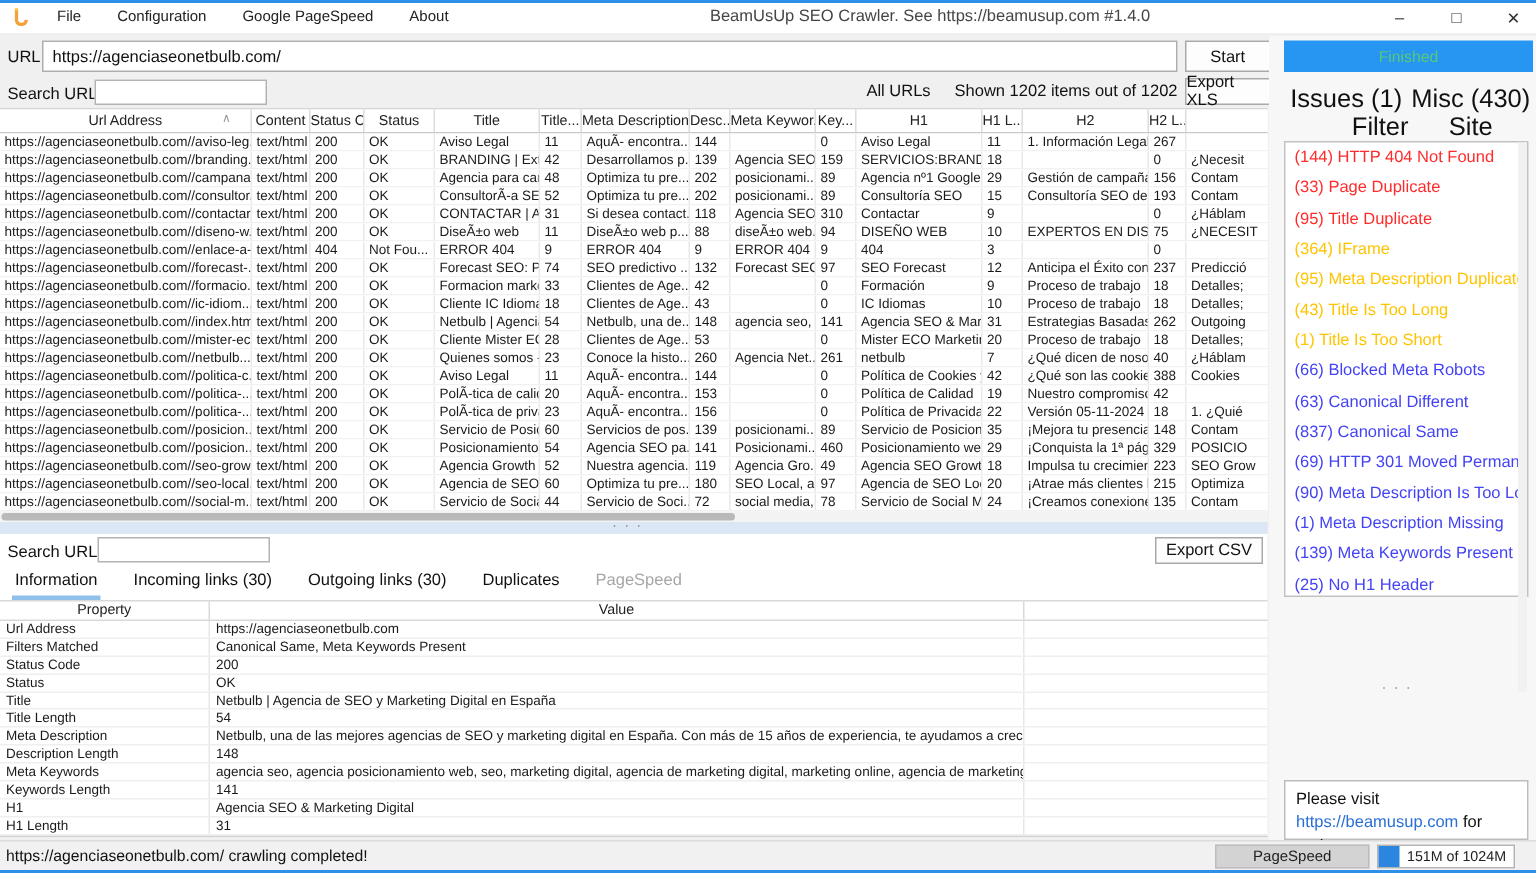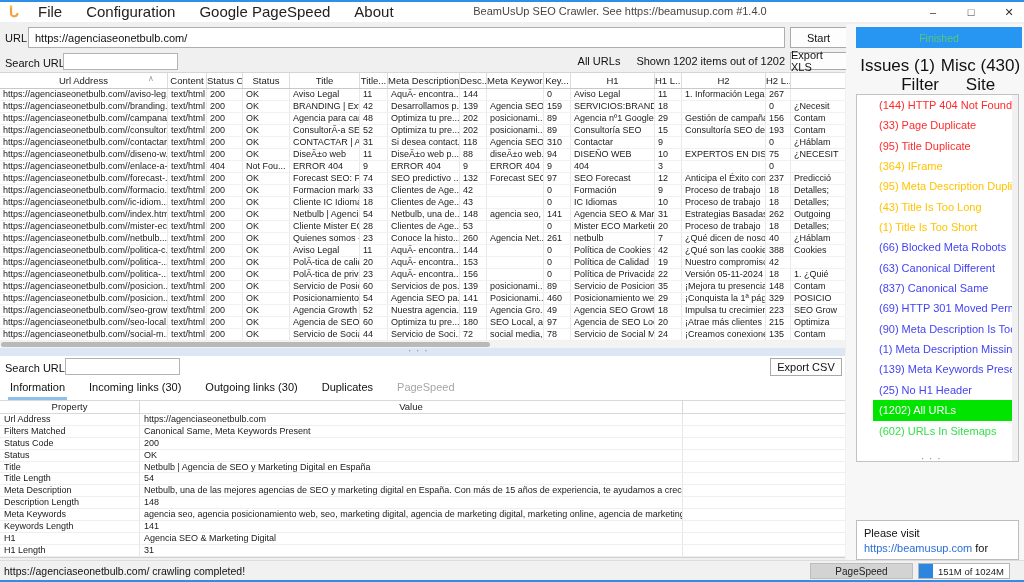--- a/index.html
+++ b/index.html
@@ -3,21 +3,21 @@
 <meta charset="utf-8">
 <style>
   * { margin:0; padding:0; box-sizing:border-box; }
   body { font-family:"Liberation Sans", sans-serif; background:#666; }
   .window { position:relative; width:1024px; height:582px; background:#f0f0f0; overflow:hidden;
             border-top:2px solid #2e8fe8; }
   .abs { position:absolute; }
   
   .titlebar { left:0; top:0; width:1024px; height:20px; background:#ffffff; display:flex; align-items:center; }
   .applogo { width:12px; height:14px; margin-left:8px; }
-  .menuitem { font-size:15px; color:#222; margin-left:0; padding:0 12px; line-height:20px; }
+  .menuitem { font-size:10px; color:#222; margin-left:0; padding:0 12px; line-height:20px; }
   .menuitem.m1{ margin-left:6px; }
   .wintitle { position:absolute; left:430px; top:3px; width:380px; text-align:center; font-size:11px; color:#454545; }
   .wincontrols { position:absolute; right:8px; top:0; height:20px; display:flex; gap:24px; align-items:center; }
   .winbtn { font-size:11px; color:#333; width:14px; text-align:center; }
   
   .lbl { font-size:11px; color:#111; }
   .urlinput { left:28px; top:25px; width:757px; height:21px; border:1px solid #aeaeae; font-size:11px;
               padding-left:6px; font-family:"Liberation Sans",sans-serif; color:#111; background:#fff; }
   .btn { border:1px solid #a9a9a9; background:#fdfdfd; font-size:11px; color:#111;
          display:flex; align-items:center; justify-content:center; }
@@ -84,22 +84,22 @@
   .memfill { position:absolute; left:0; top:0; width:14px; height:14px; background:#2c86e0; }
   .memtext { position:absolute; left:14px; top:2px; width:76px; text-align:center; font-size:9.5px; color:#222; }
   .bluestrip { left:0; top:578px; width:1024px; height:4px; background:#2e8fe8; }
   
   .sidebar { left:846px; top:22px; width:178px; height:536px; background:#f7f7f7; }
   .finishedbtn { position:absolute; left:10px; top:3px; width:166px; height:21px; background:#2795f2;
                  color:#58c878; font-size:10.5px; display:flex; align-items:center; justify-content:center; }
   .sidetabs { position:absolute; left:10px; top:29px; width:166px; display:flex; }
   .sidetab { flex:1; text-align:center; font-size:17px; color:#111; padding:3px 0 4px 0; }
   .sidetab.selected { border-bottom:3px solid #a6cbee;text-align:right; }
-  .filterlist { position:absolute; left:10px; top:70px; width:163px; height:368px; background:#fff;
-                border:1px solid #c2c2c2; overflow:hidden;padding-left:16px; }
+  .filterlist { position:absolute; left:10px; top:70px; width:163px; height:304px; background:#fff;
+                border:1px solid #c2c2c2; overflow:hidden; }
   .filter-item { height:20.35px; line-height:20.35px; padding-left:6px; font-size:11px;
                  white-space:nowrap; overflow:hidden; }
   .listscroll { position:absolute; left:166px; top:71px; width:6px; height:366px; background:#f1f1f1; }
   .sidedots { position:absolute; left:75px; top:432px; }
   .updatebox { position:absolute; left:10px; top:496px; width:163px; height:40px; background:#fff;
                border:1px solid #bdbdbd; font-size:11px; color:#111; padding:5px 7px; line-height:1.4; }
   .updatebox a { color:#2a6fd4; }
 </style>
 </head>
 <body>

